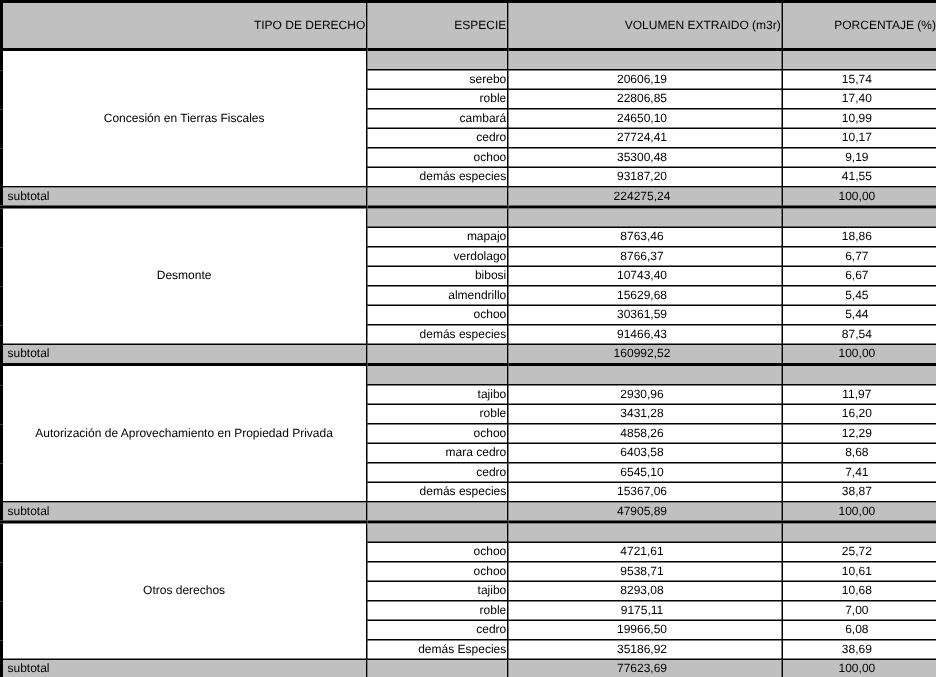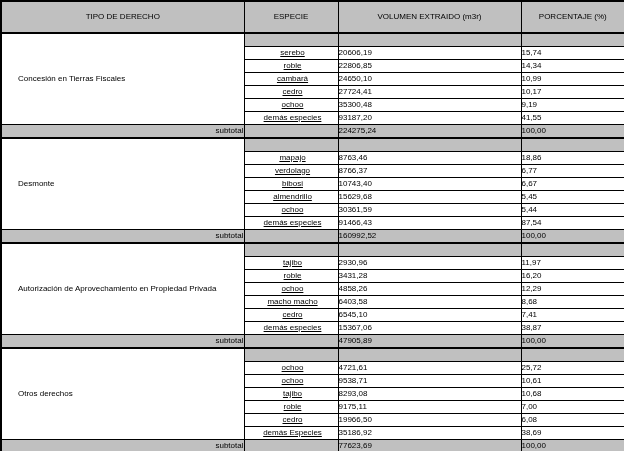--- a/index.html
+++ b/index.html
@@ -29,53 +29,53 @@
     font-size:8px;
     line-height:1.1;
     overflow:hidden;
     white-space:nowrap;
     padding:0;
   }
   th{
     background:var(--band);
     height:30px;
     font-weight:normal;
-    text-align:center;
+    text-align:right;
     vertical-align:middle;
     border-bottom:2px solid var(--grid);
     white-space:normal;
   }
   td.gray{background:var(--band);}
   td.tipo{
     background:var(--paper);
+    text-align:center;
     vertical-align:middle;
     white-space:normal;
     padding:0 16px;
   }
   td.especie{
+    text-align:right;
+    padding-left:3px;
+    vertical-align:middle;
+  }
+  td.num{
     text-align:center;
-    padding-left:3px;
-    vertical-align:middle;
-    text-decoration:underline;
-  }
-  td.num{
-    text-align:left;
     padding-right:3px;
     vertical-align:middle;
   }
   tr.spacer-row td{height:12px;}
   tr.species-row td{height:12px;}
   tr.subtotal-row td{
     height:12px;
     background:var(--band);
     border-bottom:2px solid var(--grid);
     vertical-align:middle;
   }
   td.subtotal-label{
-    text-align:right;
+    text-align:left;
     padding-left:3px;
   }
 </style>
 </head>
 <body>
 
 <table>
   <colgroup>
     <col class="c1">
       <col class="c2">
@@ -99,21 +99,21 @@
         <td class="gray"></td>
       </tr>
       <tr class="species-row">
         <td class="especie">serebo</td>
         <td class="num">20606,19</td>
         <td class="num">15,74</td>
       </tr>
       <tr class="species-row">
         <td class="especie">roble</td>
         <td class="num">22806,85</td>
-        <td class="num">14,34</td>
+        <td class="num">17,40</td>
       </tr>
       <tr class="species-row">
         <td class="especie">cambará</td>
         <td class="num">24650,10</td>
         <td class="num">10,99</td>
       </tr>
       <tr class="species-row">
         <td class="especie">cedro</td>
         <td class="num">27724,41</td>
         <td class="num">10,17</td>
@@ -191,21 +191,21 @@
         <td class="especie">roble</td>
         <td class="num">3431,28</td>
         <td class="num">16,20</td>
       </tr>
       <tr class="species-row">
         <td class="especie">ochoo</td>
         <td class="num">4858,26</td>
         <td class="num">12,29</td>
       </tr>
       <tr class="species-row">
-        <td class="especie">macho macho</td>
+        <td class="especie">mara cedro</td>
         <td class="num">6403,58</td>
         <td class="num">8,68</td>
       </tr>
       <tr class="species-row">
         <td class="especie">cedro</td>
         <td class="num">6545,10</td>
         <td class="num">7,41</td>
       </tr>
       <tr class="species-row">
         <td class="especie">demás especies</td>

